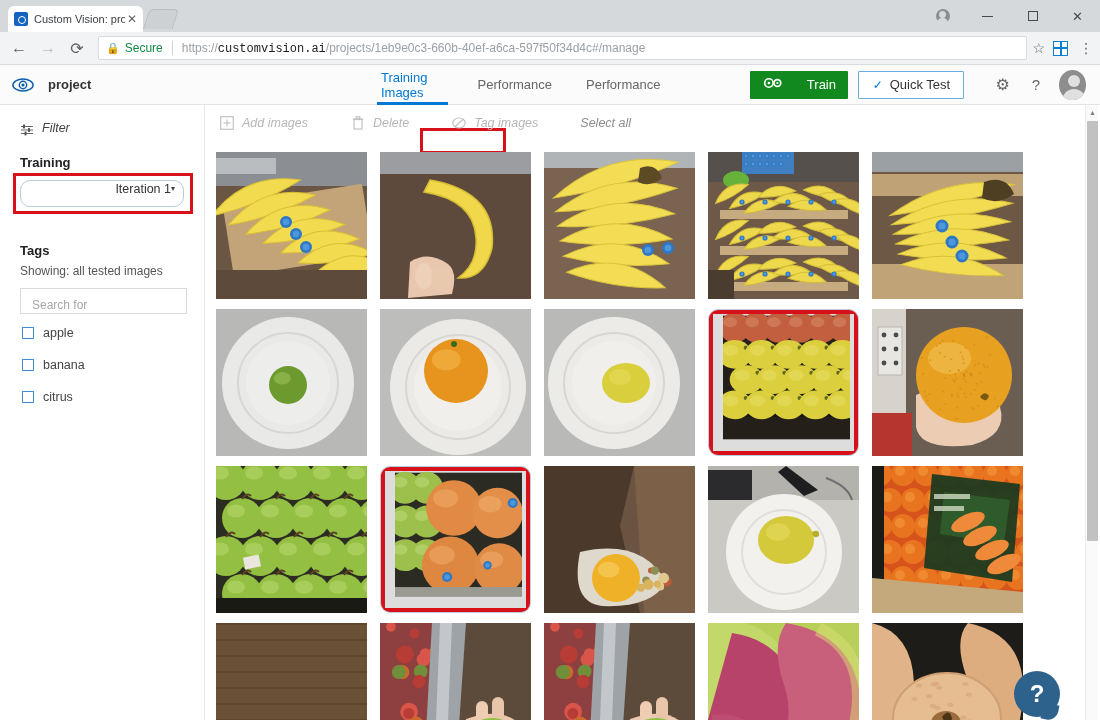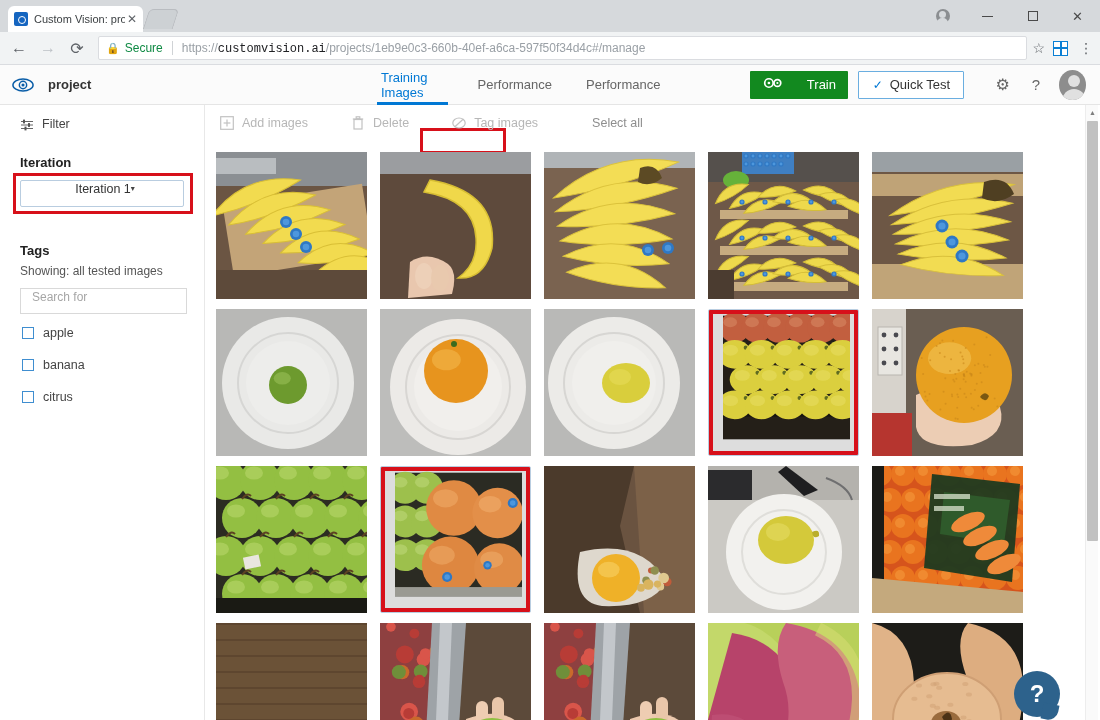--- a/index.html
+++ b/index.html
@@ -141,56 +141,56 @@
     border-radius: 12px 12px 0 0; background: #e0e0e0;
   }
 
   
   .body-row { display: flex; height: 647px; }
   .sidebar {
     width: 205px; background: #fff; border-right: 1px solid #e8e8e8;
     padding: 12px 0 0 0; flex: none;
   }
   .filter-row {
-    display: flex; align-items: flex-start; gap: 8px; padding: 0 0 0 20px;
-    height: 22px; margin-bottom: 16px;
+    display: flex; align-items: center; gap: 8px; padding: 0 0 0 20px;
+    height: 22px; margin-bottom: 16px; font-style: italic;
   }
   .filter-ico { width: 14px; height: 12px; position: relative; }
   .filter-label { font-size: 12.5px; color: #444; }
   .side-h { font-size: 13px; font-weight: 700; color: #222; padding-left: 20px; margin-bottom: 10px; }
   .sel-wrap { padding: 0 20px; position: relative; }
   .sel {
-    height: 27px; border: 1px solid #b9cde0; background: #fff; border-radius: 2px;
+    height: 27px; border: 1px solid #b9cde0; background: #fff; border-radius: 10px;
     display: flex; align-items: center; padding: 0 8px 10px 14px;
-    font-size: 12.5px; color: #333; justify-content: center;
+    font-size: 12.5px; color: #333; justify-content: flex-end;
   }
   .caret { font-size: 8px; color: #444; }
   .hl-sel { position: absolute; left: 13px; top: -7px; width: 180px; height: 41px;
             border: 3px solid #d7101a; pointer-events: none; }
   .tags-h { font-size: 13px; font-weight: 700; color: #222; padding-left: 20px;
             margin-top: 36px; margin-bottom: 6px; }
   .showing { font-size: 12px; color: #555; padding-left: 20px; margin-bottom: 10px; }
   .search-box { margin: 0 17px 0 20px; height: 26px; border: 1px solid #d9d9d9;
-                display: flex; align-items: flex-start; padding: 0 9px; }
+                display: flex; align-items: flex-end; padding: 0 9px; }
   .search-box input {
     border: none; outline: none; width: 100%; font-size: 12px; color: #333;
     font-family: "Liberation Sans", sans-serif; background: transparent;
   }
   .search-box input::placeholder { color: #a6a6a6; }
   .tag-item { display: flex; align-items: center; gap: 9px; padding-left: 22px;
               height: 26px; margin-top: 6px; }
   .cbox { width: 12px; height: 12px; border: 1.5px solid #3f8ed0; background: #fff; flex: none; }
   .tag-label { font-size: 12.5px; color: #444; }
 
   
   .main { flex: 1; position: relative; display: flex; flex-direction: column; }
-  .toolbar { height: 35px; display: flex; align-items: center; padding-left: 14px; gap: 0; }
+  .toolbar { height: 35px; display: flex; align-items: center; padding-left: 14px; gap: 0; font-style: italic; }
   .tb-item { display: flex; align-items: center; gap: 8px; color: #b7b7b7;
              font-size: 12.5px; margin-right: 42px; }
-  .tb-item.plain { margin-left: 12px; }
+  .tb-item.plain { margin-left: 0; }
   .tb-ico { width: 15px; height: 15px; color: #c2c2c2; display: flex;
             align-items: center; justify-content: center; }
   .grid-scroll { flex: 1; position: relative; overflow: hidden; padding-left: 11px; }
   .grid {
     display: grid; grid-template-columns: repeat(5, 151px);
     gap: 10px 13px; padding-top: 12px;
   }
   .cell { width: 151px; height: 147px; overflow: hidden; position: relative; background: #ddd; }
   .cell.sel::after {
     content: ""; position: absolute; inset: 0; border: 4px solid #d7101a;
@@ -318,21 +318,21 @@
             <line x1="1" y1="6" x2="13" y2="6" stroke="#666" stroke-width="1"></line>
             <line x1="1" y1="9.5" x2="13" y2="9.5" stroke="#666" stroke-width="1"></line>
             <rect x="3" y="0.6" width="2" height="3.8" fill="#555"></rect>
             <rect x="8" y="4.1" width="2" height="3.8" fill="#555"></rect>
             <rect x="4.5" y="7.6" width="2" height="3.8" fill="#555"></rect>
           </svg>
         </span>
         <span class="filter-label">Filter</span>
       </div>
 
-      <div class="side-h">Iteration</div>
+      <div class="side-h">Training</div>
 
       <div class="sel-wrap">
         <div class="sel">
           <span>Iteration 1</span>
           <span class="caret">▾</span>
         </div>
         <div class="hl-sel"></div>
       </div>
 
       <div class="tags-h">Tags</div>

